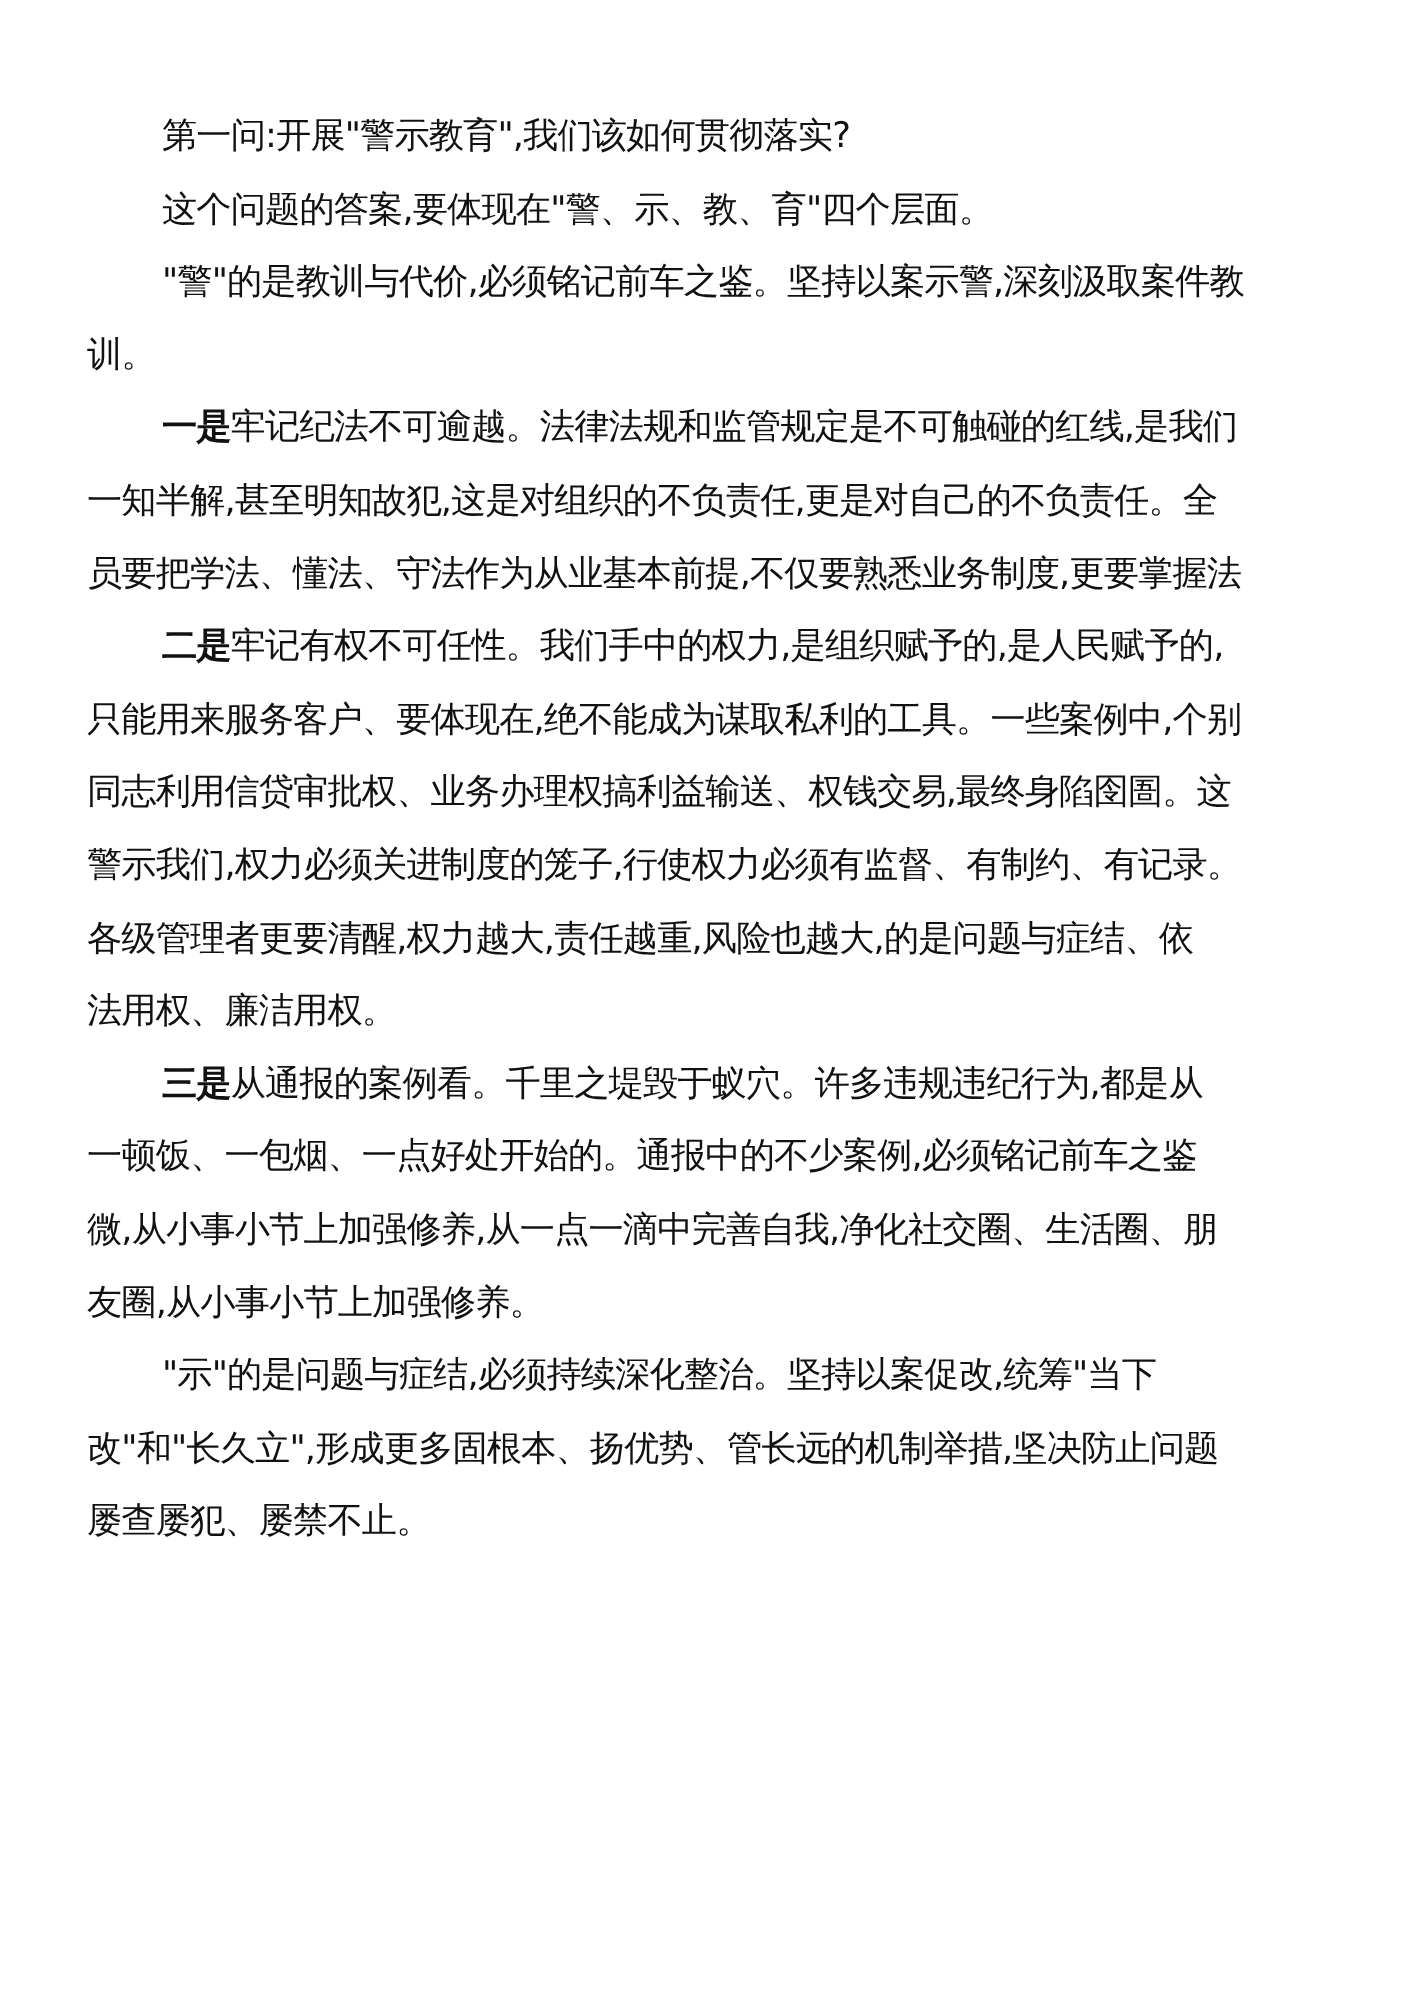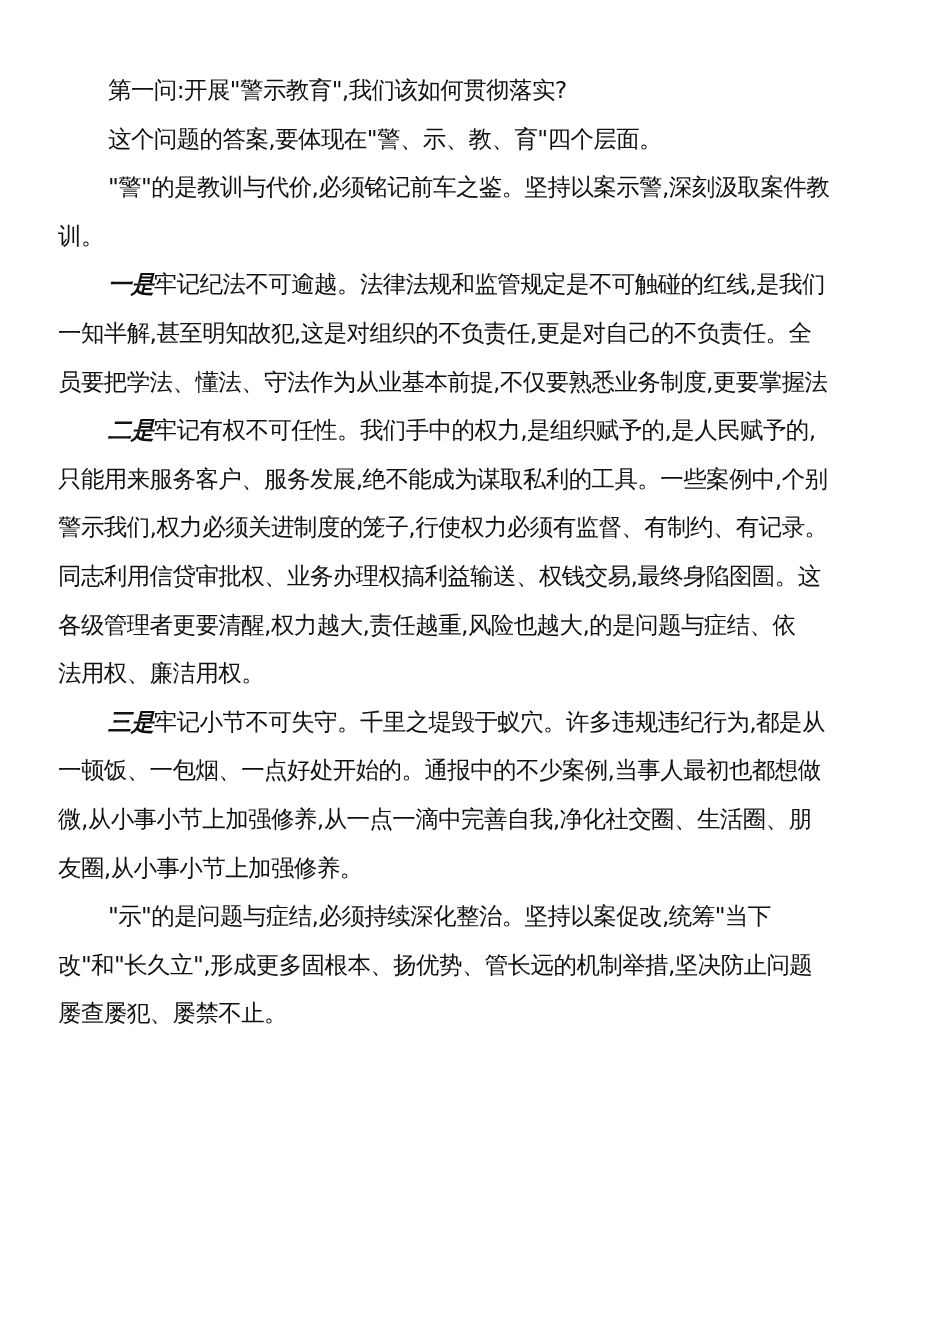--- a/index.html
+++ b/index.html
@@ -22,21 +22,21 @@
       width: 836px;
     }
     .line {
       height: 48.6px;
       line-height: 48.6px;
       font-size: 23.5px;
       white-space: nowrap;
       letter-spacing: -0.6px;
     }
     .indent { padding-left: 50px; }
-    .bold { font-weight: bold; font-style: italic; }
+    .bold { font-weight: bold; }
   </style>
 </head>
 <body>
 
 <div class="page">
 
   <div class="line indent">第一问:开展"警示教育",我们该如何贯彻落实?</div>
 
   <div class="line indent">这个问题的答案,要体现在"警、示、教、育"四个层面。</div>
 
@@ -50,32 +50,32 @@
       <span class="bold">一是</span><span>牢记纪法不可逾越。法律法规和监管规定是不可触碰的红线,是我们</span>
     </div>
     <div class="line">一知半解,甚至明知故犯,这是对组织的不负责任,更是对自己的不负责任。全</div>
     <div class="line">员要把学法、懂法、守法作为从业基本前提,不仅要熟悉业务制度,更要掌握法</div>
   </div>
 
   <div>
     <div class="line indent">
       <span class="bold">二是</span><span>牢记有权不可任性。我们手中的权力,是组织赋予的,是人民赋予的,</span>
     </div>
-    <div class="line">只能用来服务客户、服务发展,绝不能成为谋取私利的工具。一些案例中,个别</div>
+    <div class="line">只能用来服务客户、要体现在,绝不能成为谋取私利的工具。一些案例中,个别</div>
+    <div class="line">同志利用信贷审批权、业务办理权搞利益输送、权钱交易,最终身陷囹圄。这</div>
     <div class="line">警示我们,权力必须关进制度的笼子,行使权力必须有监督、有制约、有记录。</div>
-    <div class="line">同志利用信贷审批权、业务办理权搞利益输送、权钱交易,最终身陷囹圄。这</div>
     <div class="line">各级管理者更要清醒,权力越大,责任越重,风险也越大,的是问题与症结、依</div>
     <div class="line">法用权、廉洁用权。</div>
   </div>
 
   <div>
     <div class="line indent">
-      <span class="bold">三是</span><span>牢记小节不可失守。千里之堤毁于蚁穴。许多违规违纪行为,都是从</span>
+      <span class="bold">三是</span><span>从通报的案例看。千里之堤毁于蚁穴。许多违规违纪行为,都是从</span>
     </div>
-    <div class="line">一顿饭、一包烟、一点好处开始的。通报中的不少案例,当事人最初也都想做</div>
+    <div class="line">一顿饭、一包烟、一点好处开始的。通报中的不少案例,必须铭记前车之鉴</div>
     <div class="line">微,从小事小节上加强修养,从一点一滴中完善自我,净化社交圈、生活圈、朋</div>
     <div class="line">友圈,从小事小节上加强修养。</div>
   </div>
 
   <div>
     <div class="line indent">"示"的是问题与症结,必须持续深化整治。坚持以案促改,统筹"当下</div>
     <div class="line">改"和"长久立",形成更多固根本、扬优势、管长远的机制举措,坚决防止问题</div>
     <div class="line">屡查屡犯、屡禁不止。</div>
   </div>
 

